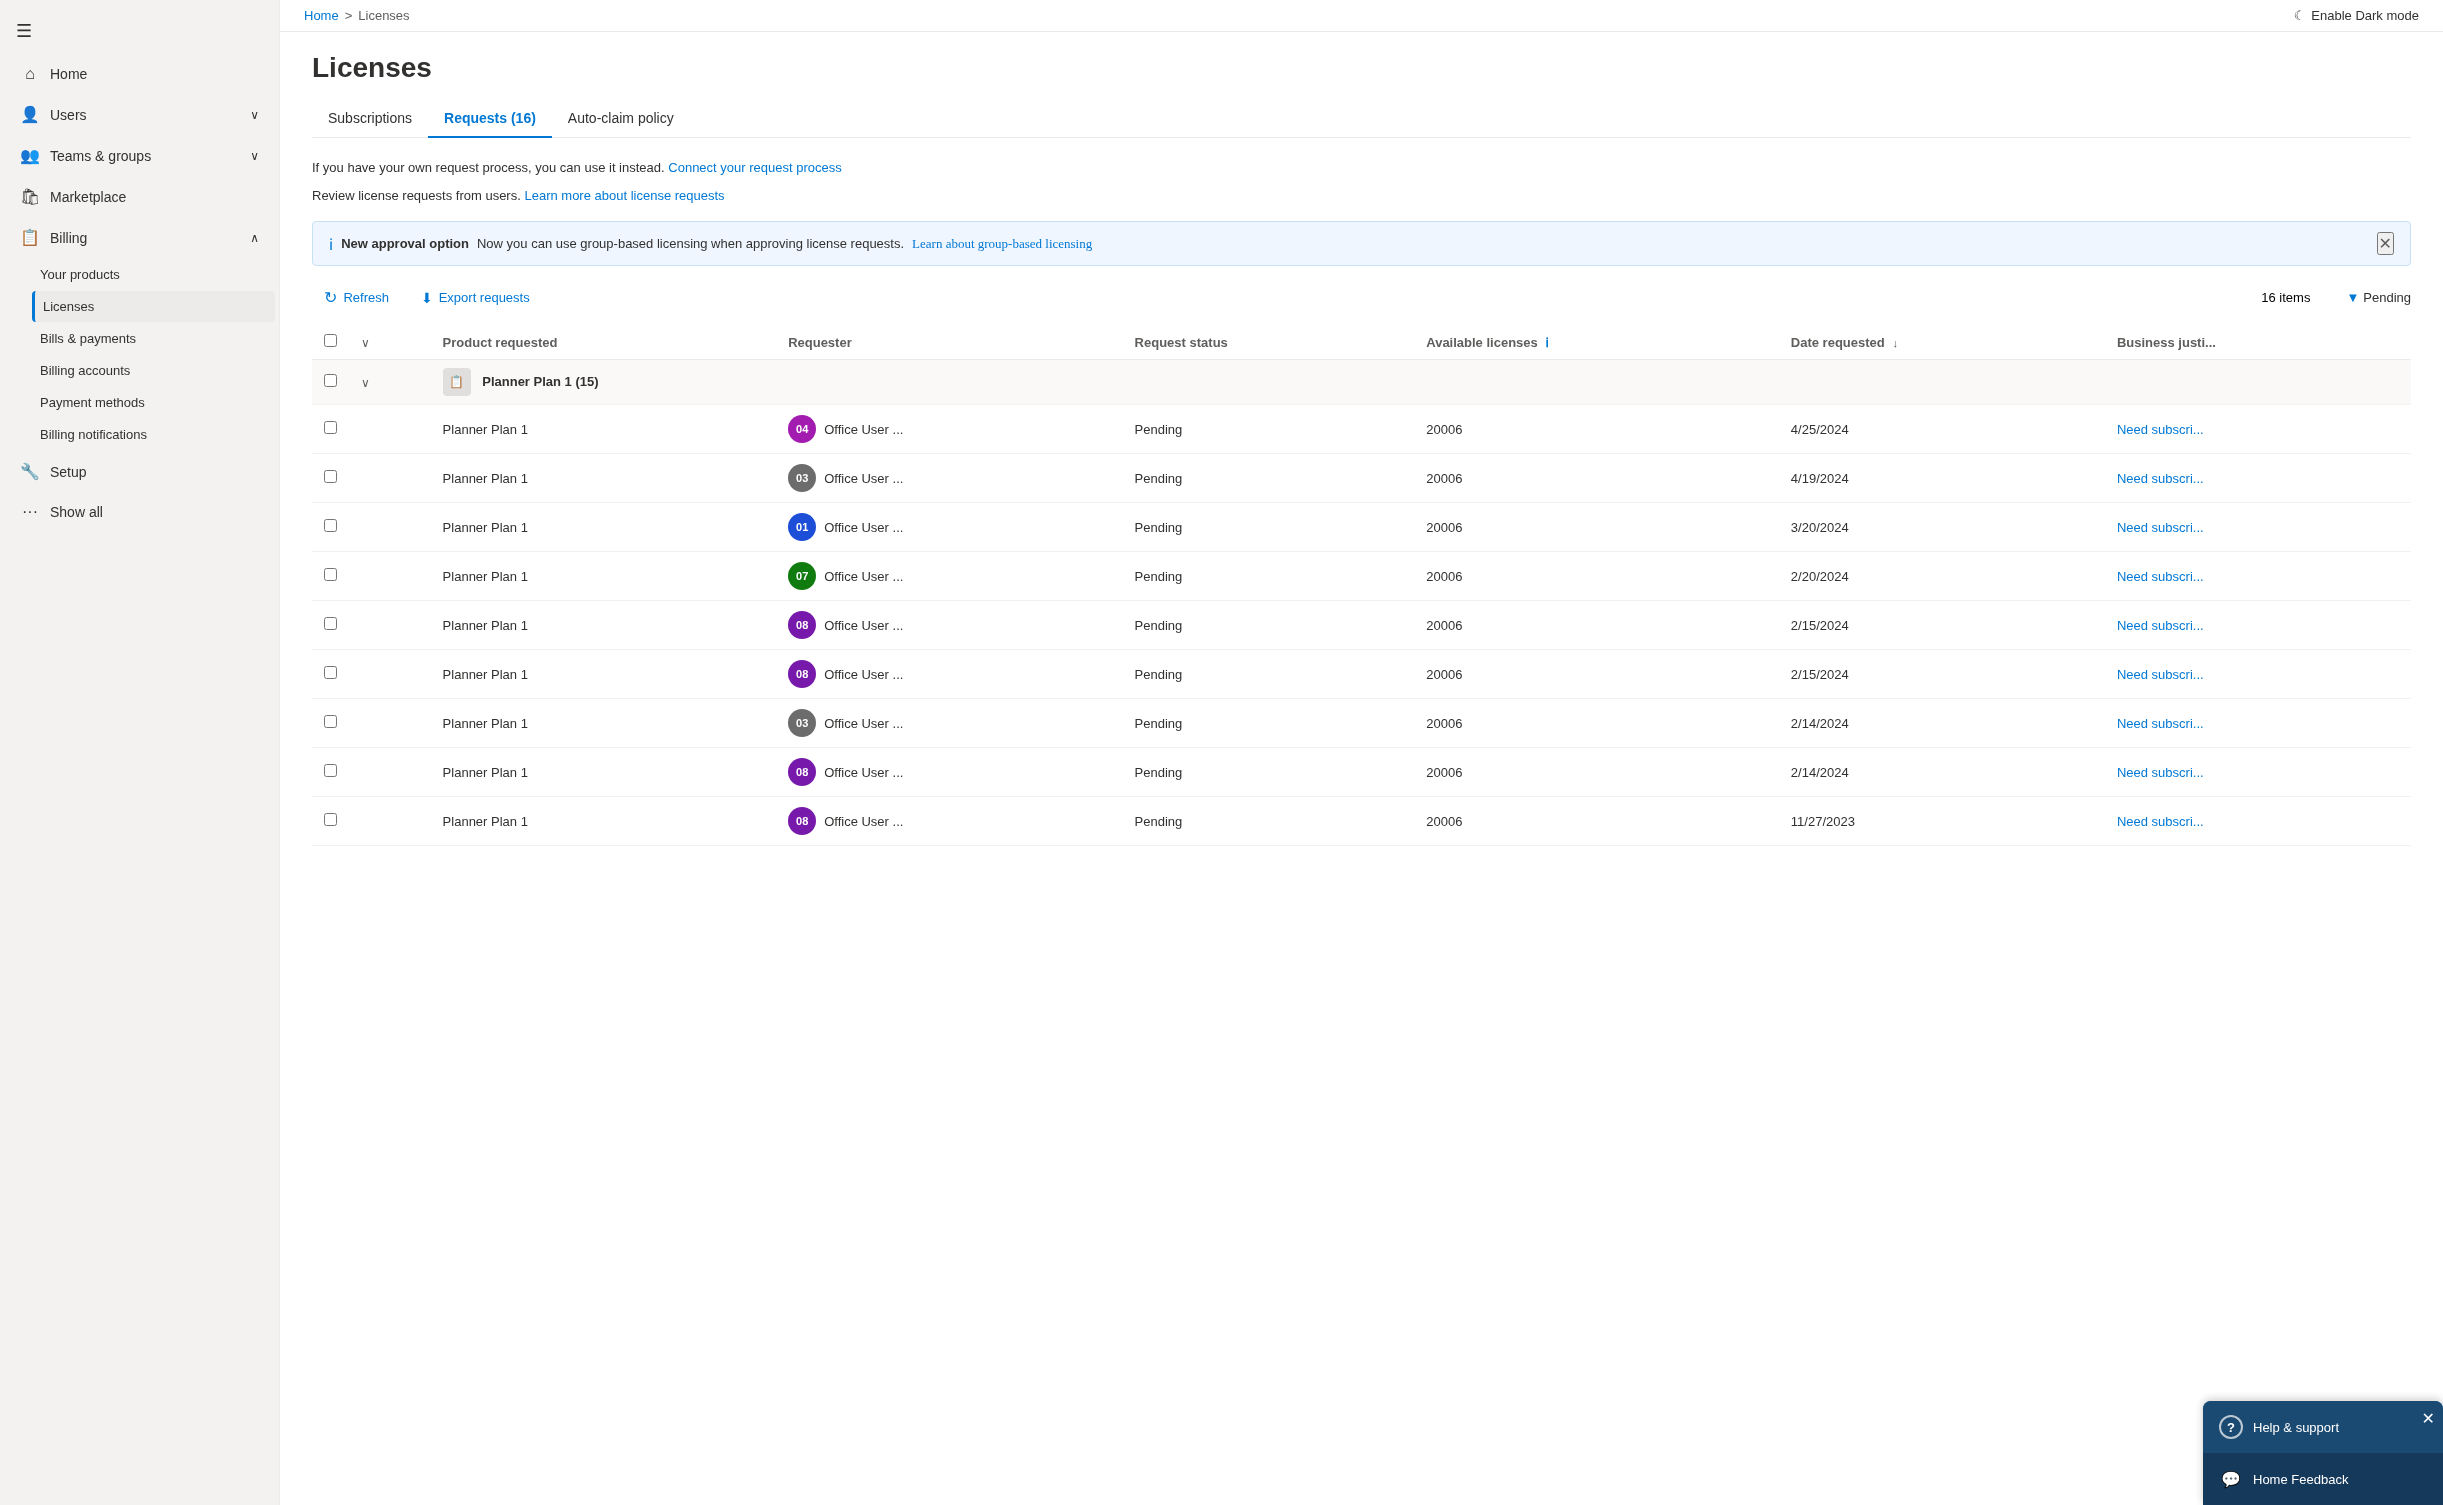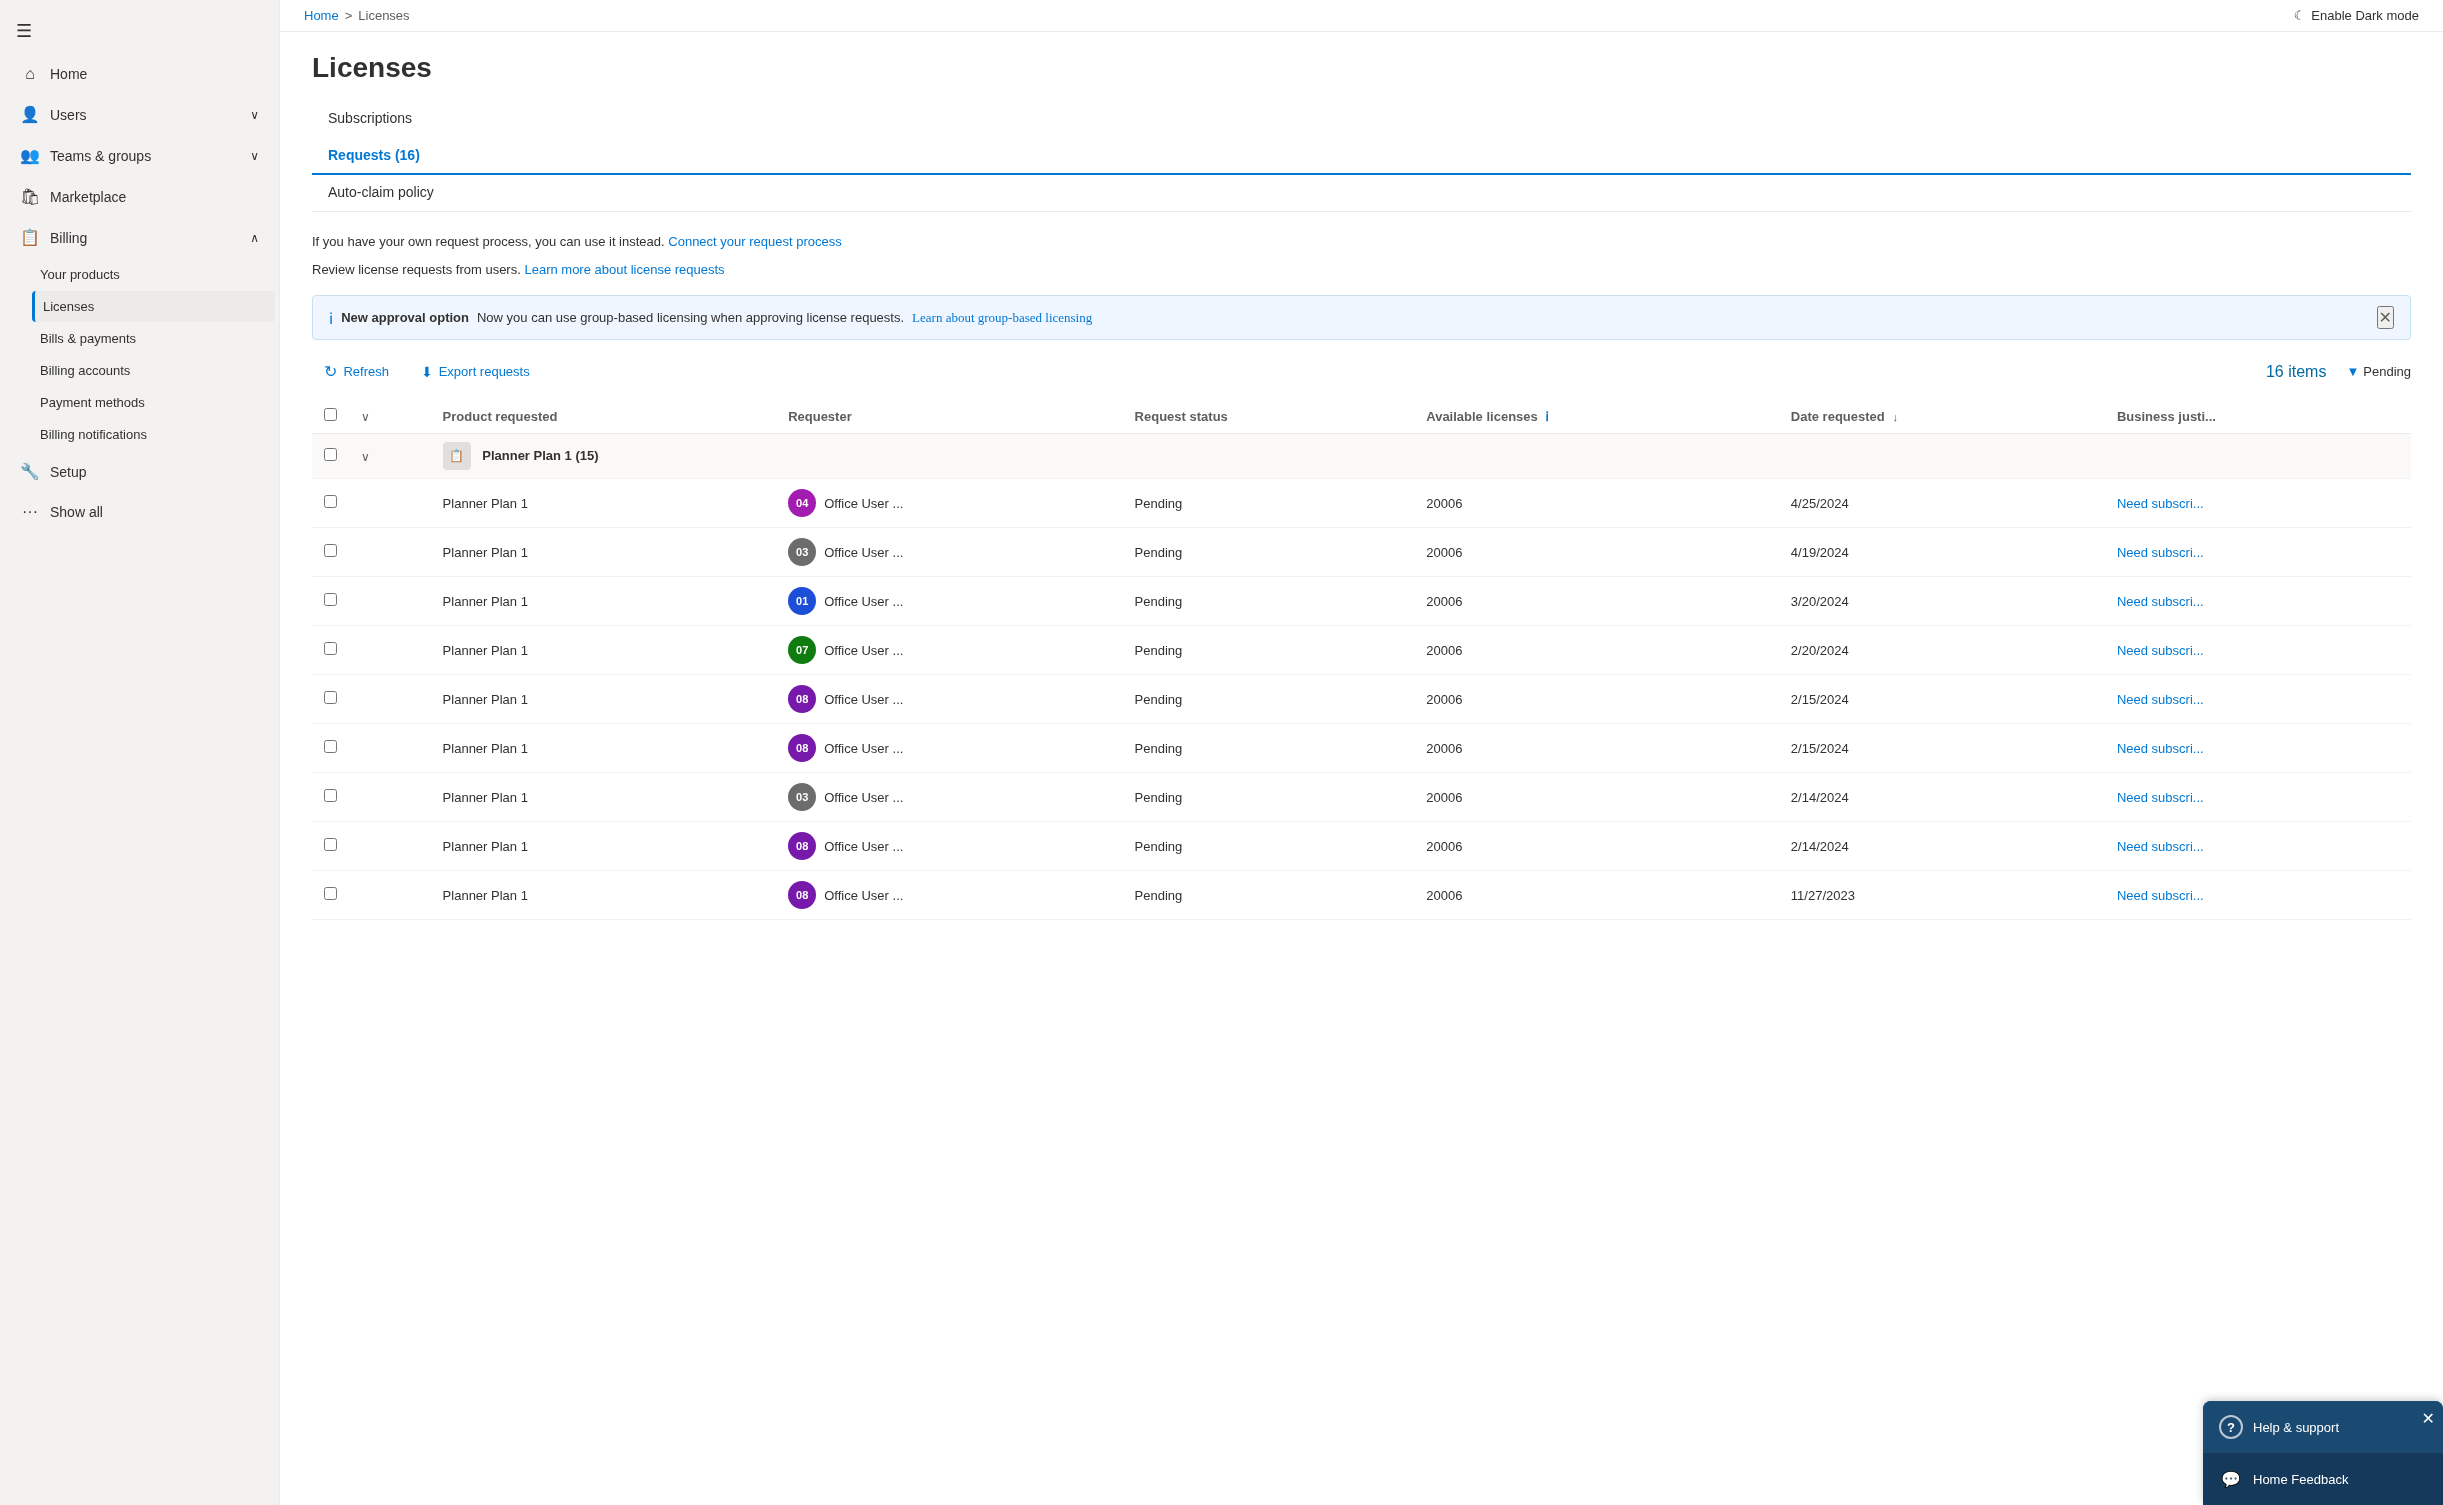--- a/index.html
+++ b/index.html
@@ -97,21 +97,20 @@
       font-weight: 600;
       color: #323130;
       margin-bottom: 16px;
     }
 
     
     .tabs {
       display: flex;
       border-bottom: 1px solid #edebe9;
       margin-bottom: 20px;
-      flex-direction: column;
     }
     .tab {
       padding: 10px 16px;
       cursor: pointer;
       font-size: 14px;
       color: #323130;
       border-bottom: 2px solid transparent;
       margin-bottom: -1px;
     }
     .tab.active {
@@ -163,23 +162,23 @@
       padding: 6px 12px;
       border: none;
       background: transparent;
       cursor: pointer;
       font-size: 13px;
       color: #0078d4;
       border-radius: 4px;
     }
     .items-count {
       margin-left: auto;
-      font-size: 16px;
-      color: #0369a1;
-      margin-right: 12px;
+      font-size: 13px;
+      color: #000000;
+      margin-right: 28px;
     }
     .filter-badge {
       display: flex;
       align-items: center;
       gap: 4px;
       font-size: 13px;
       color: #323130;
     }
 
     

